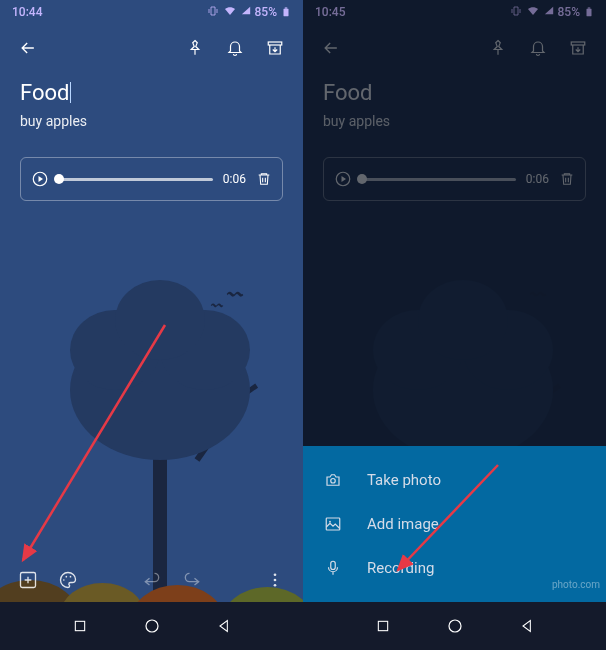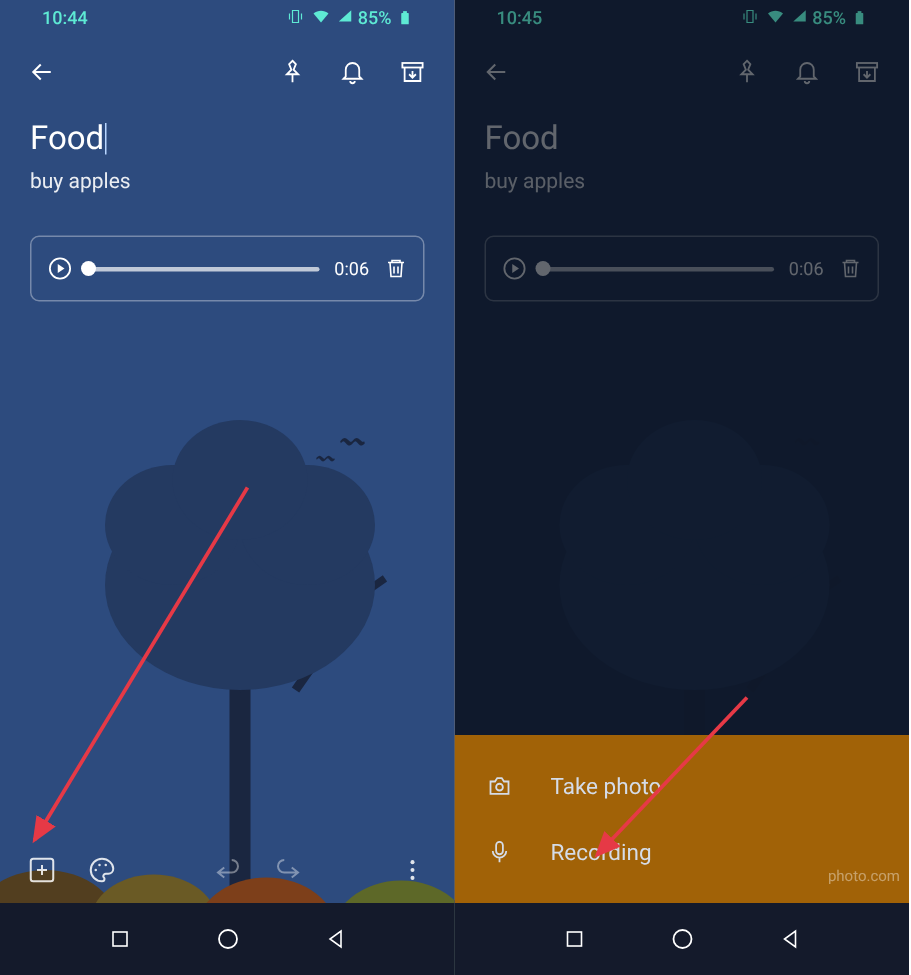--- a/index.html
+++ b/index.html
@@ -1,20 +1,20 @@
 <!DOCTYPE html>
 <html><head>
   <meta charset="utf-8">
   <style>
     * { margin: 0; padding: 0; box-sizing: border-box; }
     body { background: #fff; font-family: Roboto, Arial, sans-serif; display: flex; width: 607px; height: 650px; overflow: hidden; }
     .phone { width: 303px; height: 650px; position: relative; overflow: hidden; }
     .phone-left { background: #2d4b7e; }
     .phone-right { background: #1a2b4a; }
-    .status-bar { height: 24px; display: flex; justify-content: space-between; align-items: center; padding: 0 28px; color: #5eead4; font-size: 12px; font-weight: 500; }
+    .status-bar { height: 24px; display: flex; justify-content: space-between; align-items: center; padding: 0 12px; color: #c4b5fd; font-size: 12px; font-weight: 500; }
     .status-right { display: flex; align-items: flex-start; gap: 4px; }
     .toolbar { height: 48px; display: flex; align-items: center; padding: 0 8px; color: #fff; }
     .toolbar-back { width: 40px; display: flex; justify-content: center; cursor: pointer; }
     .toolbar-spacer { flex: 1; }
     .toolbar-icon { width: 40px; display: flex; justify-content: center; cursor: pointer; }
     .note-content { padding: 8px 20px; color: #fff; }
     .note-title { font-size: 22px; font-weight: 400; margin-bottom: 8px; position: relative; display: inline-block; }
     .cursor::after { content: ''; position: absolute; right: -2px; top: 2px; bottom: 2px; width: 1.5px; background: #b8d6ff; }
     .note-body { font-size: 14px; opacity: 0.9; }
     .audio-player { margin: 20px 20px 16px; border: 1px solid rgba(255,255,255,0.35); border-radius: 6px; height: 44px; display: flex; align-items: center; padding: 0 10px; gap: 10px; color: #fff; }
@@ -44,21 +44,21 @@
     
     .bottom-bar { position: absolute; bottom: 48px; left: 0; right: 0; height: 44px; display: flex; align-items: center; padding: 0 8px; color: #fff; }
     .bb-icon { width: 40px; display: flex; justify-content: center; cursor: pointer; opacity: 0.85; }
     .bb-spacer { flex: 1; }
     
     .nav-bar { position: absolute; bottom: 0; left: 0; right: 0; height: 48px; background: #141a2b; display: flex; justify-content: center; align-items: center; gap: 55px; color: #fff; z-index: 10; }
     .nav-btn { cursor: pointer; }
     
     
     .overlay { position: absolute; inset: 0; background: rgba(0,0,0,0.4); z-index: 5; }
-    .bottom-sheet { position: absolute; bottom: 48px; left: 0; right: 0; background: #a16207; z-index: 6; padding: 12px 0; }
+    .bottom-sheet { position: absolute; bottom: 48px; left: 0; right: 0; background: #0369a1; z-index: 6; padding: 12px 0; }
     .sheet-item { height: 44px; display: flex; align-items: center; padding: 0 20px; gap: 24px; color: #d5dce8; cursor: pointer; font-size: 15px; }
     .sheet-icon { width: 20px; display: flex; justify-content: center; }
     
     
     .arrow-svg { position: absolute; pointer-events: none; z-index: 8; }
     
     .watermark { position: absolute; bottom: 60px; right: 6px; font-size: 10px; color: rgba(255,255,255,0.4); z-index: 9; }
     
     svg { display: block; }
     .ic { stroke: currentColor; fill: none; stroke-width: 1.6; }
@@ -319,20 +319,30 @@
           <svg width="18" height="18" viewBox="0 0 24 24">
             <path class="ic" d="M4 8h4l2-3h4l2 3h4v11H4z"></path>
             <circle class="ic" cx="12" cy="13" r="3"></circle>
           </svg>
         </span>
       <span>Take photo</span>
     </div>
     <div class="sheet-item">
       <span class="sheet-icon">
           <svg width="18" height="18" viewBox="0 0 24 24">
+            <rect class="ic" x="3" y="4" width="18" height="16" rx="1"></rect>
+            <path class="ic" d="M3 16l5-5 4 4 3-3 6 6"></path>
+            <circle fill="currentColor" cx="8" cy="9" r="1.2"></circle>
+          </svg>
+        </span>
+      <span>Add image</span>
+    </div>
+    <div class="sheet-item">
+      <span class="sheet-icon">
+          <svg width="18" height="18" viewBox="0 0 24 24">
             <rect class="ic" x="9" y="3" width="6" height="11" rx="3"></rect>
             <path class="ic" d="M6 11a6 6 0 0012 0M12 17v4"></path>
           </svg>
         </span>
       <span>Recording</span>
     </div>
   </div>
 
   <svg class="arrow-svg" style="left:75px;top:455px" width="130" height="130">
     <defs>

